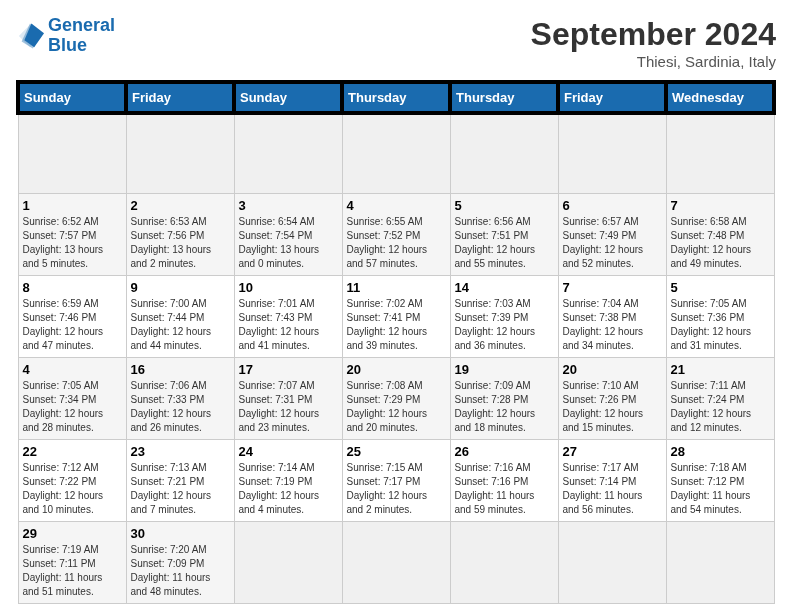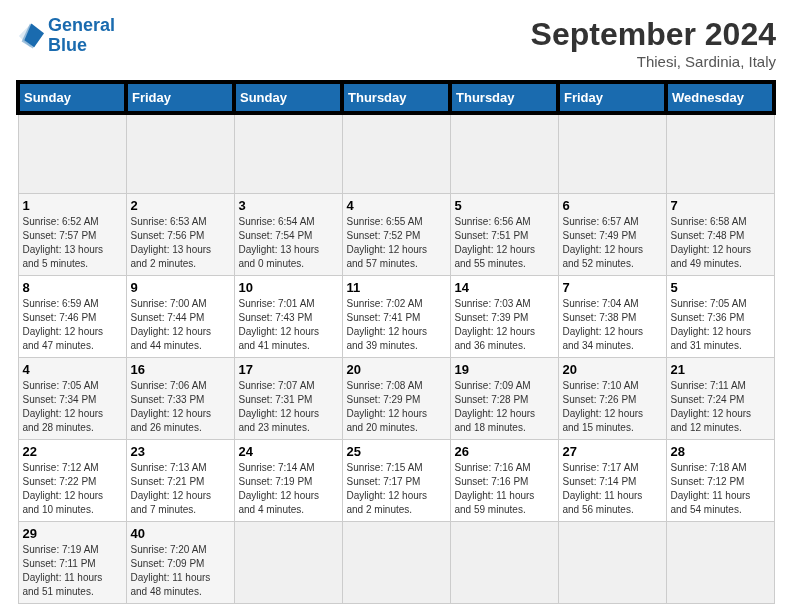--- a/index.html
+++ b/index.html
@@ -249,21 +249,21 @@
           <div class="day-num">28</div>
           <div class="day-info">Sunrise: 7:18 AM<br>Sunset: 7:12 PM<br>Daylight: 11 hours and 54 minutes.</div>
         </td>
       </tr>
       <tr>
         <td>
           <div class="day-num">29</div>
           <div class="day-info">Sunrise: 7:19 AM<br>Sunset: 7:11 PM<br>Daylight: 11 hours and 51 minutes.</div>
         </td>
         <td>
-          <div class="day-num">40</div>
+          <div class="day-num">30</div>
           <div class="day-info">Sunrise: 7:20 AM<br>Sunset: 7:09 PM<br>Daylight: 11 hours and 48 minutes.</div>
         </td>
         <td class="empty"></td>
         <td class="empty"></td>
         <td class="empty"></td>
         <td class="empty"></td>
         <td class="empty"></td>
       </tr>
     </tbody>
 </table>

